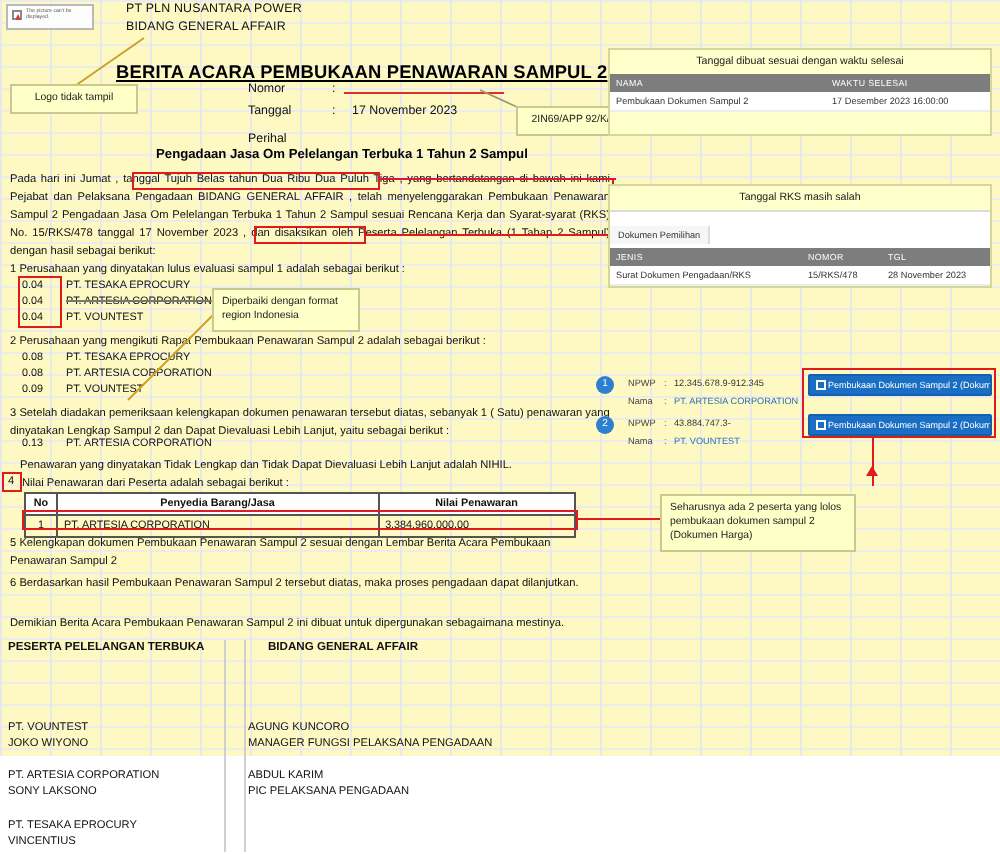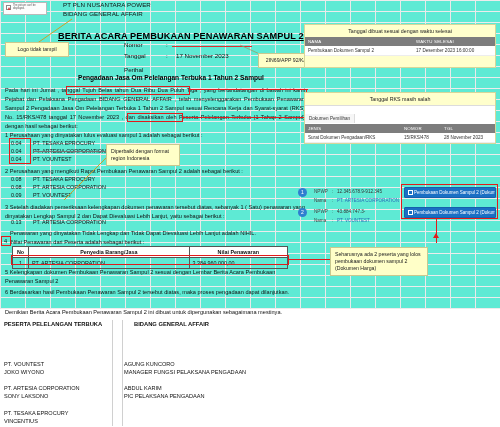--- a/index.html
+++ b/index.html
@@ -5,22 +5,22 @@
   * { box-sizing: border-box; }
   html, body {
     margin: 0; padding: 0;
     width: 500px; height: 427px;
     overflow: hidden;
     background: #ffffff;
     font-family: "Liberation Sans", sans-serif;
   }
   #root {
     position: relative;
-    width: 500px; height: 309px;
-    background: #5eead4;
+    width: 500px; height: 378px;
+    background: #fef9c3;
   }
   
   .grid-bg {
     position: absolute; inset: 0;
     background-image:
       linear-gradient(to right, #e9e9e9 1px, transparent 1px),
       linear-gradient(to bottom, #ececec 1px, transparent 1px);
     background-size: 25px 11px;
     z-index: 0;
   }

